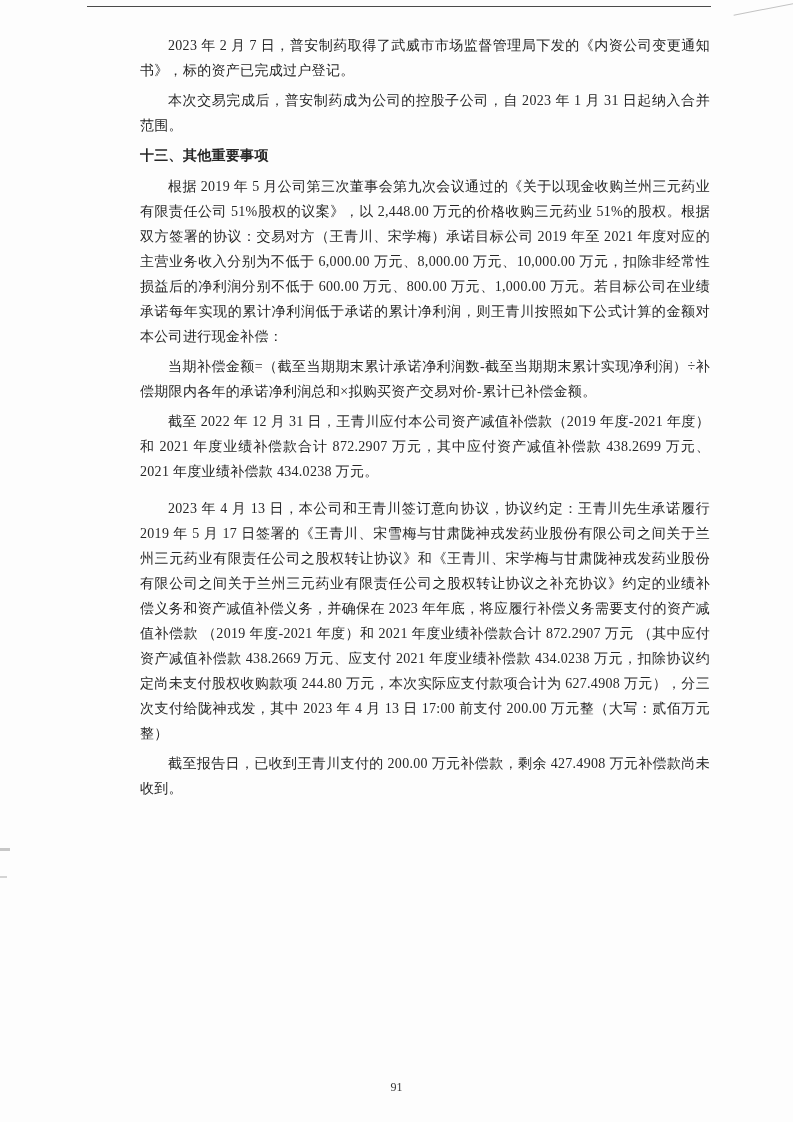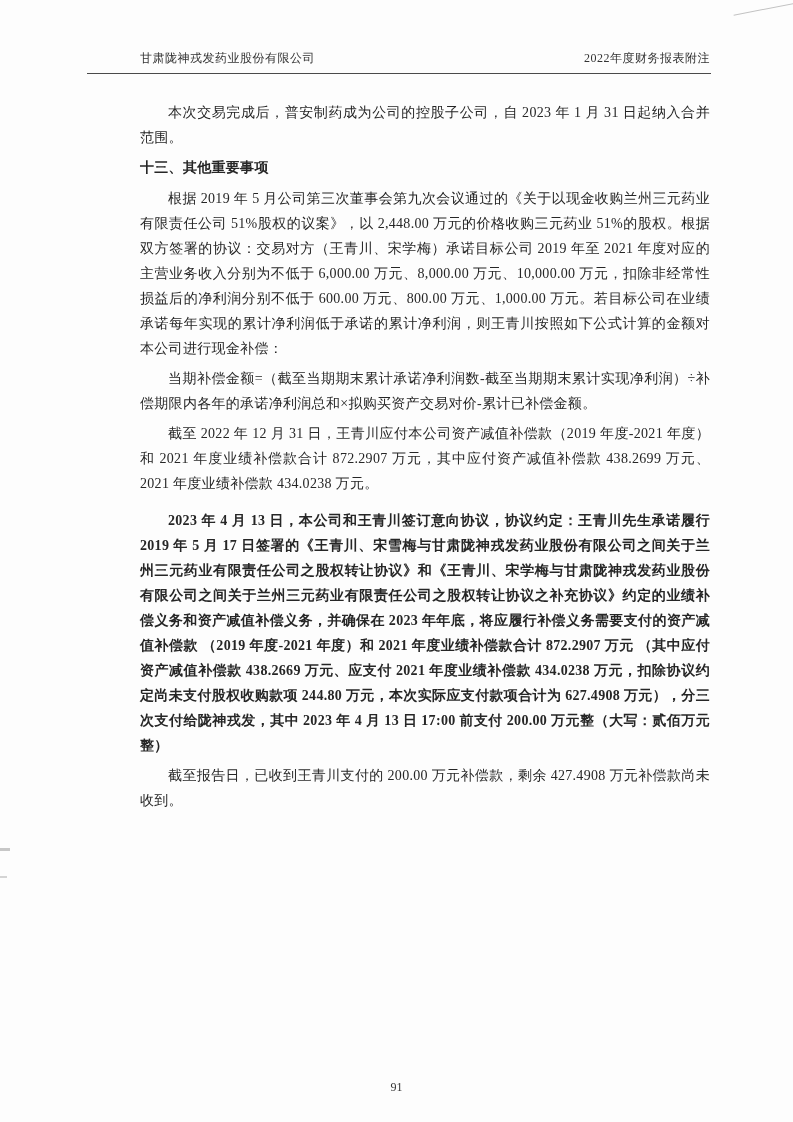--- a/index.html
+++ b/index.html
@@ -45,21 +45,20 @@
     text-indent: 2em;
   }
   .section-heading {
     font-size: 14px;
     font-weight: bold;
     margin: 4px 0 6px 0;
     text-indent: 0;
   }
   .gap-before {
     margin-top: 12px !important;
-    font-weight: bold;
   }
   .footer {
     position: absolute;
     bottom: 24px;
     left: 0;
     right: 0;
     text-align: center;
     color: #333;
   }
   .footer .page-num {
@@ -101,27 +100,24 @@
 </style>
 </head>
 <body>
 
 <div class="page">
 
   <div class="artifact-corner"></div>
   <div class="artifact-left-1"></div>
   <div class="artifact-left-2"></div>
 
-  <div class="header">
-    <span>甘肃陇神戎发药业股份有限公司</span>
-    <span>2022年度财务报表附注</span>
-  </div>
   <hr class="header-rule">
 
   <div class="content">
+    <p>2023 年 2 月 7 日，普安制药取得了武威市市场监督管理局下发的《内资公司变更通知书》，标的资产已完成过户登记。</p>
     <p>本次交易完成后，普安制药成为公司的控股子公司，自 2023 年 1 月 31 日起纳入合并范围。</p>
     <h3 class="section-heading">十三、其他重要事项</h3>
     <p>根据 2019 年 5 月公司第三次董事会第九次会议通过的《关于以现金收购兰州三元药业有限责任公司 51%股权的议案》，以 2,448.00 万元的价格收购三元药业 51%的股权。根据双方签署的协议：交易对方（王青川、宋学梅）承诺目标公司 2019 年至 2021 年度对应的主营业务收入分别为不低于 6,000.00 万元、8,000.00 万元、10,000.00 万元，扣除非经常性损益后的净利润分别不低于 600.00 万元、800.00 万元、1,000.00 万元。若目标公司在业绩承诺每年实现的累计净利润低于承诺的累计净利润，则王青川按照如下公式计算的金额对本公司进行现金补偿：</p>
     <p>当期补偿金额=（截至当期期末累计承诺净利润数-截至当期期末累计实现净利润）÷补偿期限内各年的承诺净利润总和×拟购买资产交易对价-累计已补偿金额。</p>
     <p>截至 2022 年 12 月 31 日，王青川应付本公司资产减值补偿款（2019 年度-2021 年度）和 2021 年度业绩补偿款合计 872.2907 万元，其中应付资产减值补偿款 438.2699 万元、2021 年度业绩补偿款 434.0238 万元。</p>
     <p class="gap-before">2023 年 4 月 13 日，本公司和王青川签订意向协议，协议约定：王青川先生承诺履行 2019 年 5 月 17 日签署的《王青川、宋雪梅与甘肃陇神戎发药业股份有限公司之间关于兰州三元药业有限责任公司之股权转让协议》和《王青川、宋学梅与甘肃陇神戎发药业股份有限公司之间关于兰州三元药业有限责任公司之股权转让协议之补充协议》约定的业绩补偿义务和资产减值补偿义务，并确保在 2023 年年底，将应履行补偿义务需要支付的资产减值补偿款 （2019 年度-2021 年度）和 2021 年度业绩补偿款合计 872.2907 万元 （其中应付资产减值补偿款 438.2669 万元、应支付 2021 年度业绩补偿款 434.0238 万元，扣除协议约定尚未支付股权收购款项 244.80 万元，本次实际应支付款项合计为 627.4908 万元），分三次支付给陇神戎发，其中 2023 年 4 月 13 日 17:00 前支付 200.00 万元整（大写：贰佰万元整）</p>
     <p>截至报告日，已收到王青川支付的 200.00 万元补偿款，剩余 427.4908 万元补偿款尚未收到。</p>
   </div>
 
   <div class="footer">

